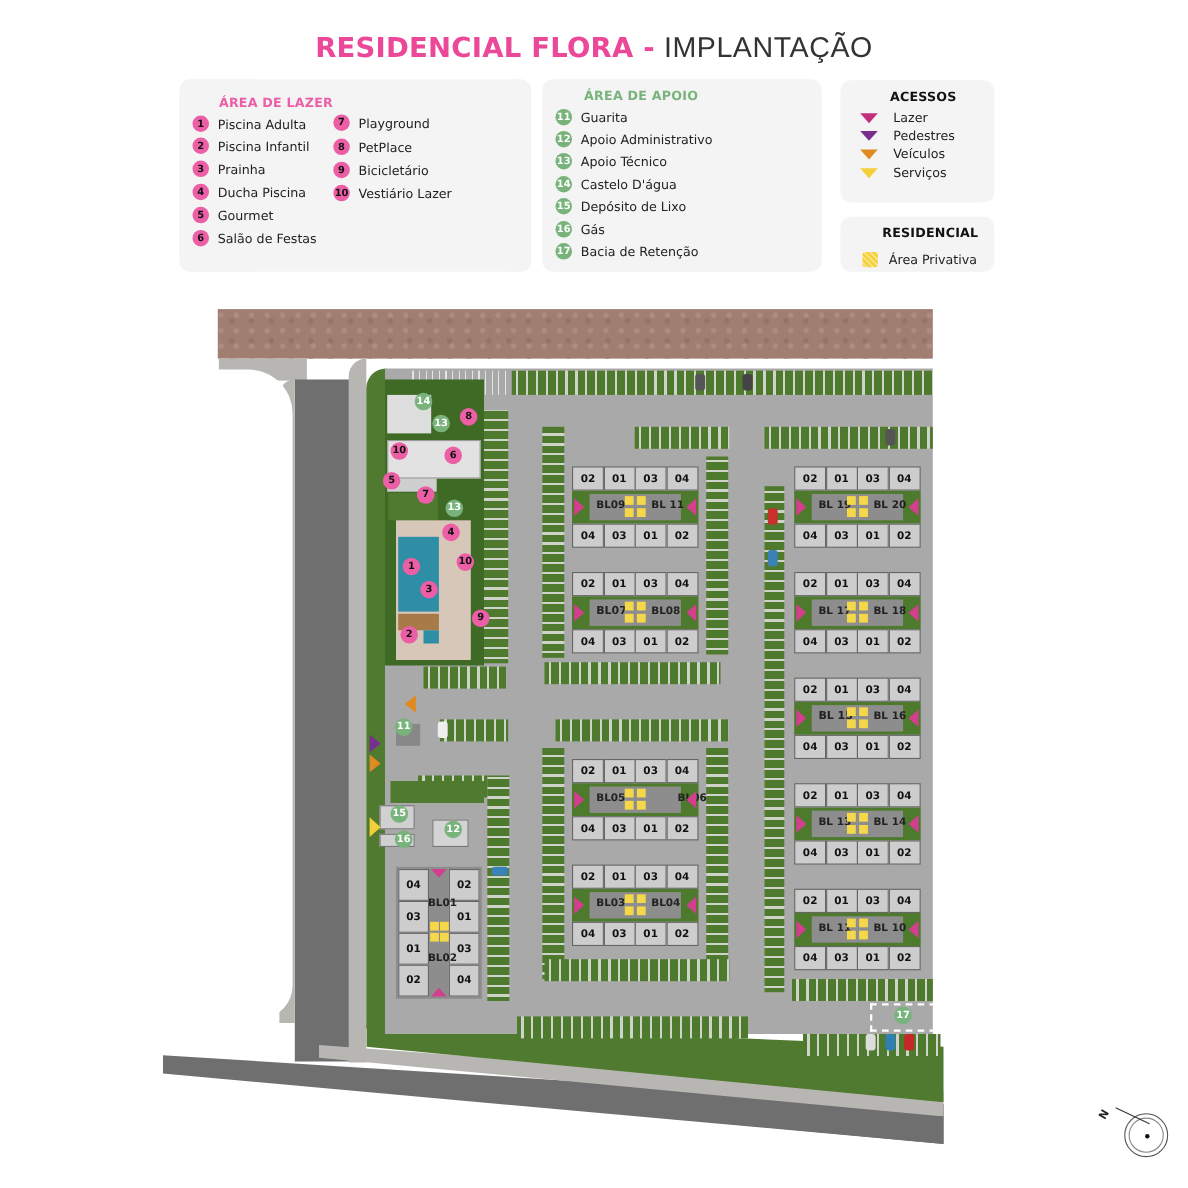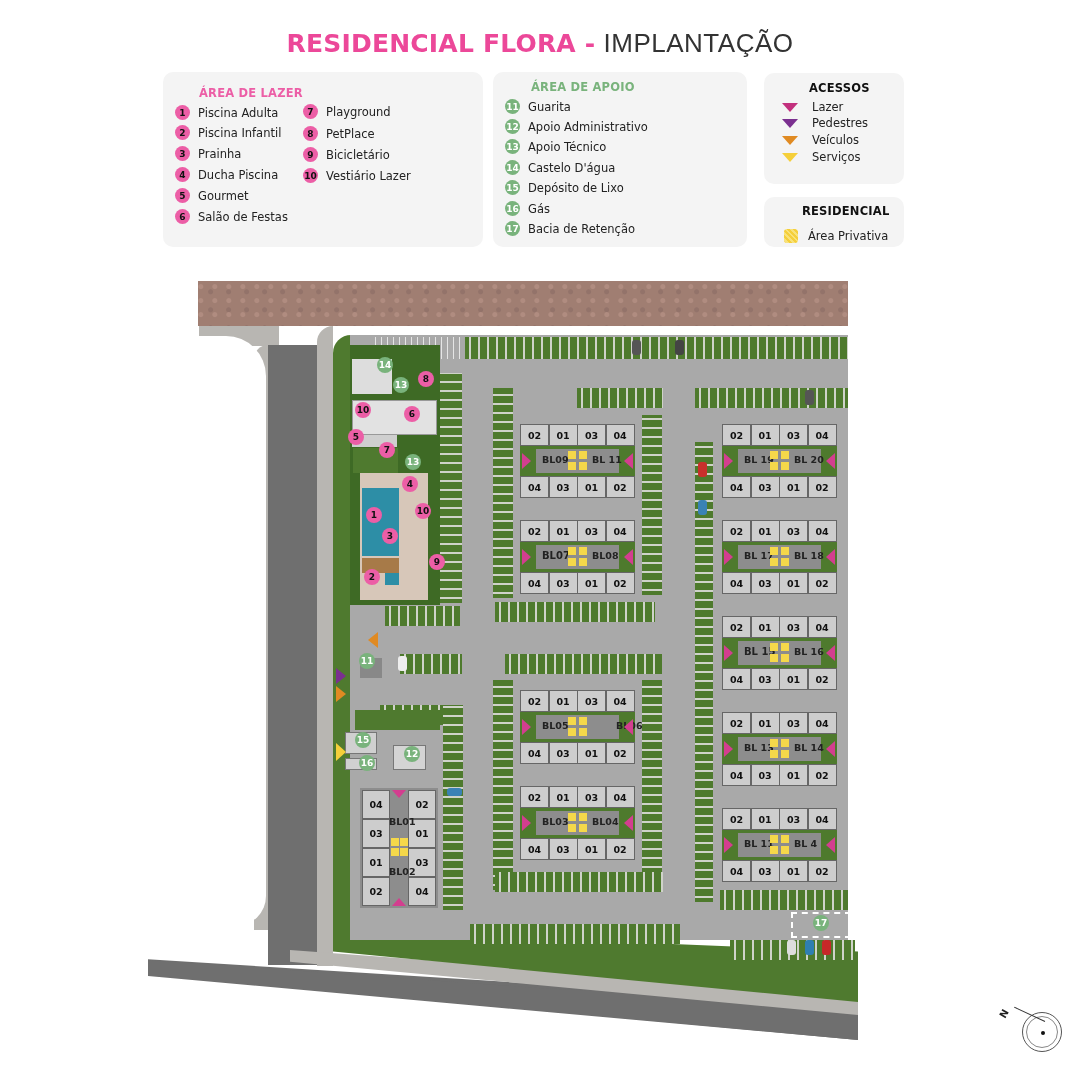--- a/index.html
+++ b/index.html
@@ -394,21 +394,21 @@
         <div class="unit" style="left:0px;top:0;width:29px;height:22px;">02</div>
         <div class="unit" style="left:0px;top:52px;width:29px;height:22px;">04</div>
         <div class="unit" style="left:28.5px;top:0;width:29px;height:22px;">01</div>
         <div class="unit" style="left:28.5px;top:52px;width:29px;height:22px;">03</div>
         <div class="unit" style="left:57px;top:0;width:29px;height:22px;">03</div>
         <div class="unit" style="left:57px;top:52px;width:29px;height:22px;">01</div>
         <div class="unit" style="left:85.5px;top:0;width:29px;height:22px;">04</div>
         <div class="unit" style="left:85.5px;top:52px;width:29px;height:22px;">02</div>
         <div class="core" style="left:16px;top:25px;width:83px;height:24px;"></div>
         <div class="abs" style="left:22px;top:30px;font-size:9.5px;font-weight:bold;">BL 11</div>
-        <div class="abs" style="left:72px;top:30px;font-size:9.5px;font-weight:bold;">BL 4</div>
+        <div class="abs" style="left:72px;top:30px;font-size:9.5px;font-weight:bold;">BL 10</div>
         <div class="lightbox" style="left:48px;top:27px;"></div>
         <div class="lightbox" style="left:59px;top:27px;"></div>
         <div class="lightbox" style="left:48px;top:38px;"></div>
         <div class="lightbox" style="left:59px;top:38px;"></div>
         <div class="acc" style="left:2px;top:29px;border-top:8px solid transparent;border-bottom:8px solid transparent;border-left:9px solid #d33e8f;"></div>
         <div class="acc" style="left:104px;top:29px;border-top:8px solid transparent;border-bottom:8px solid transparent;border-right:9px solid #d33e8f;"></div>
       </div>
     </div>
 
   <div class="acc" style="left:368px;top:632px;border-top:8px solid transparent;border-bottom:8px solid transparent;border-right:10px solid #e08a22;"></div>

